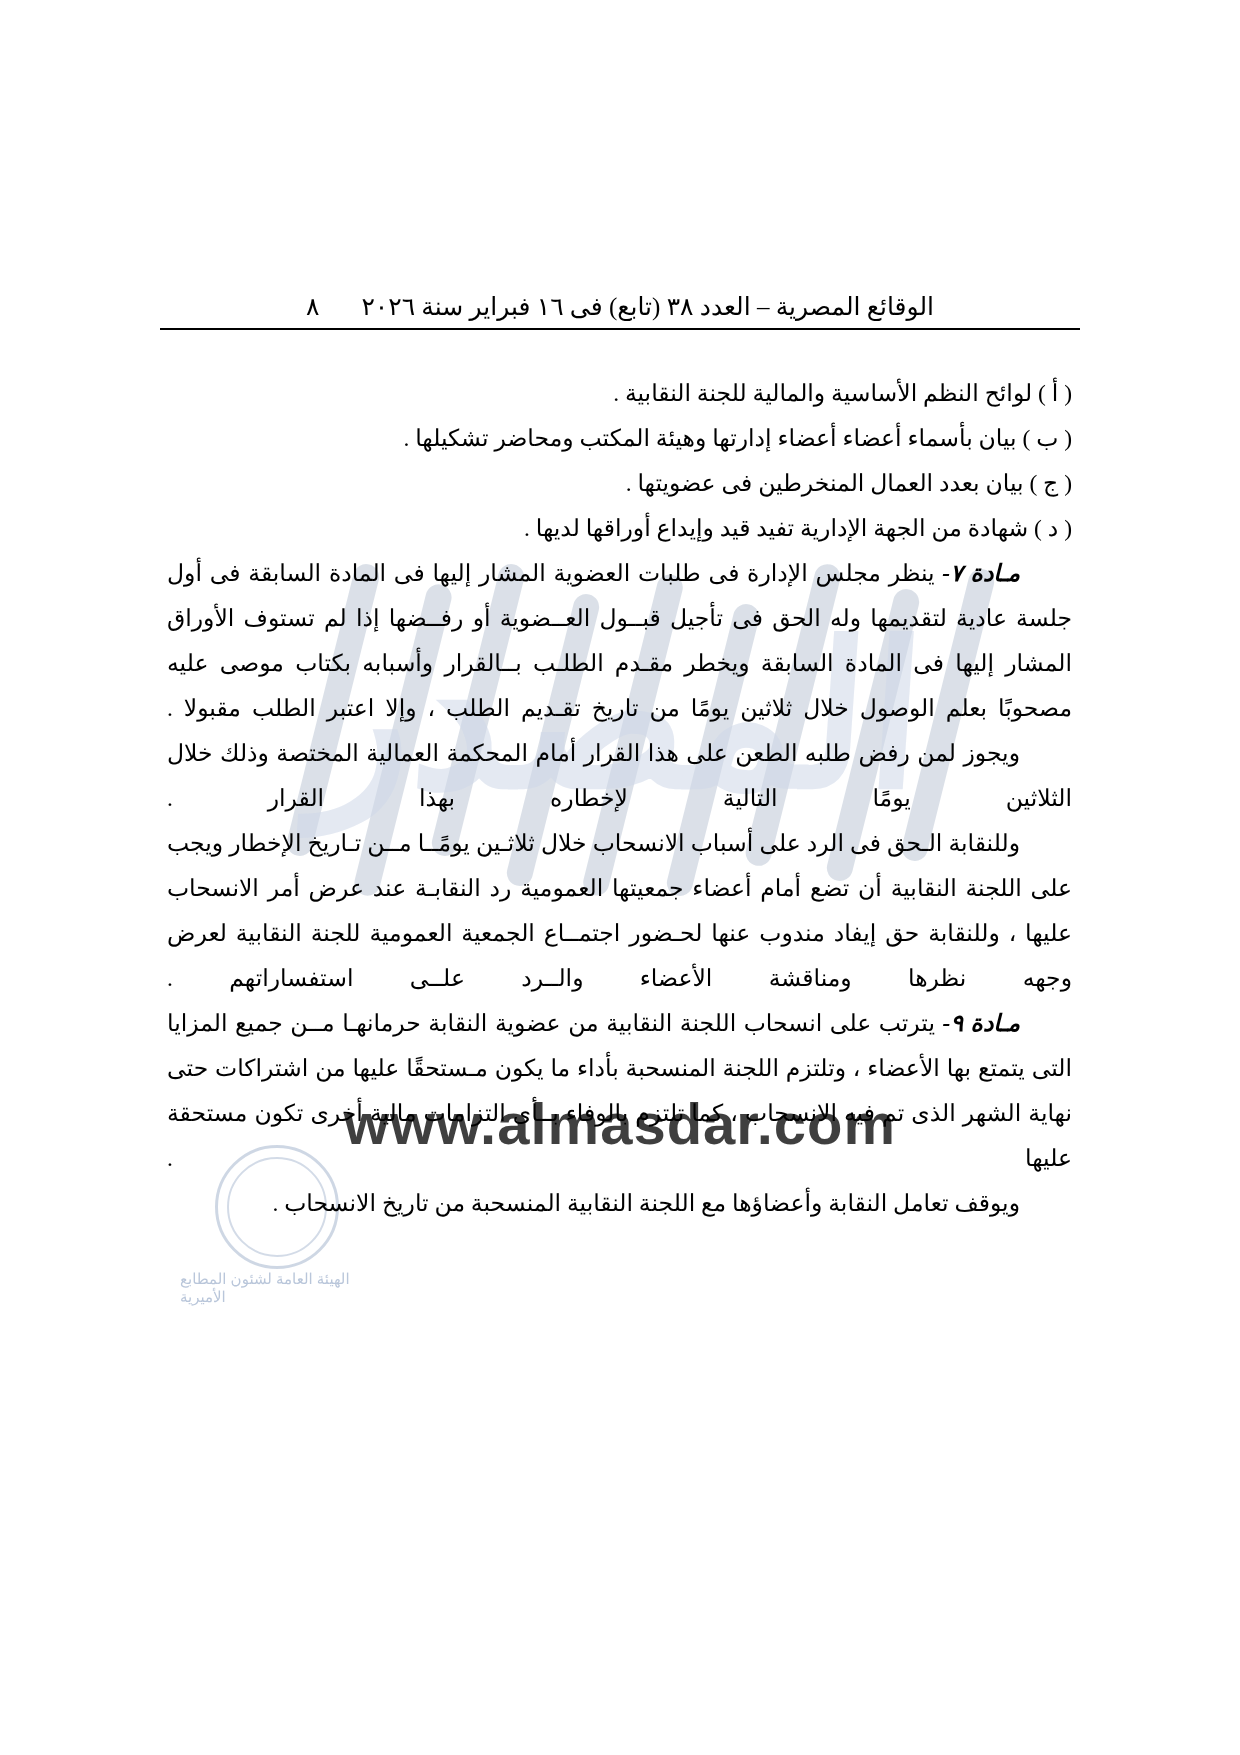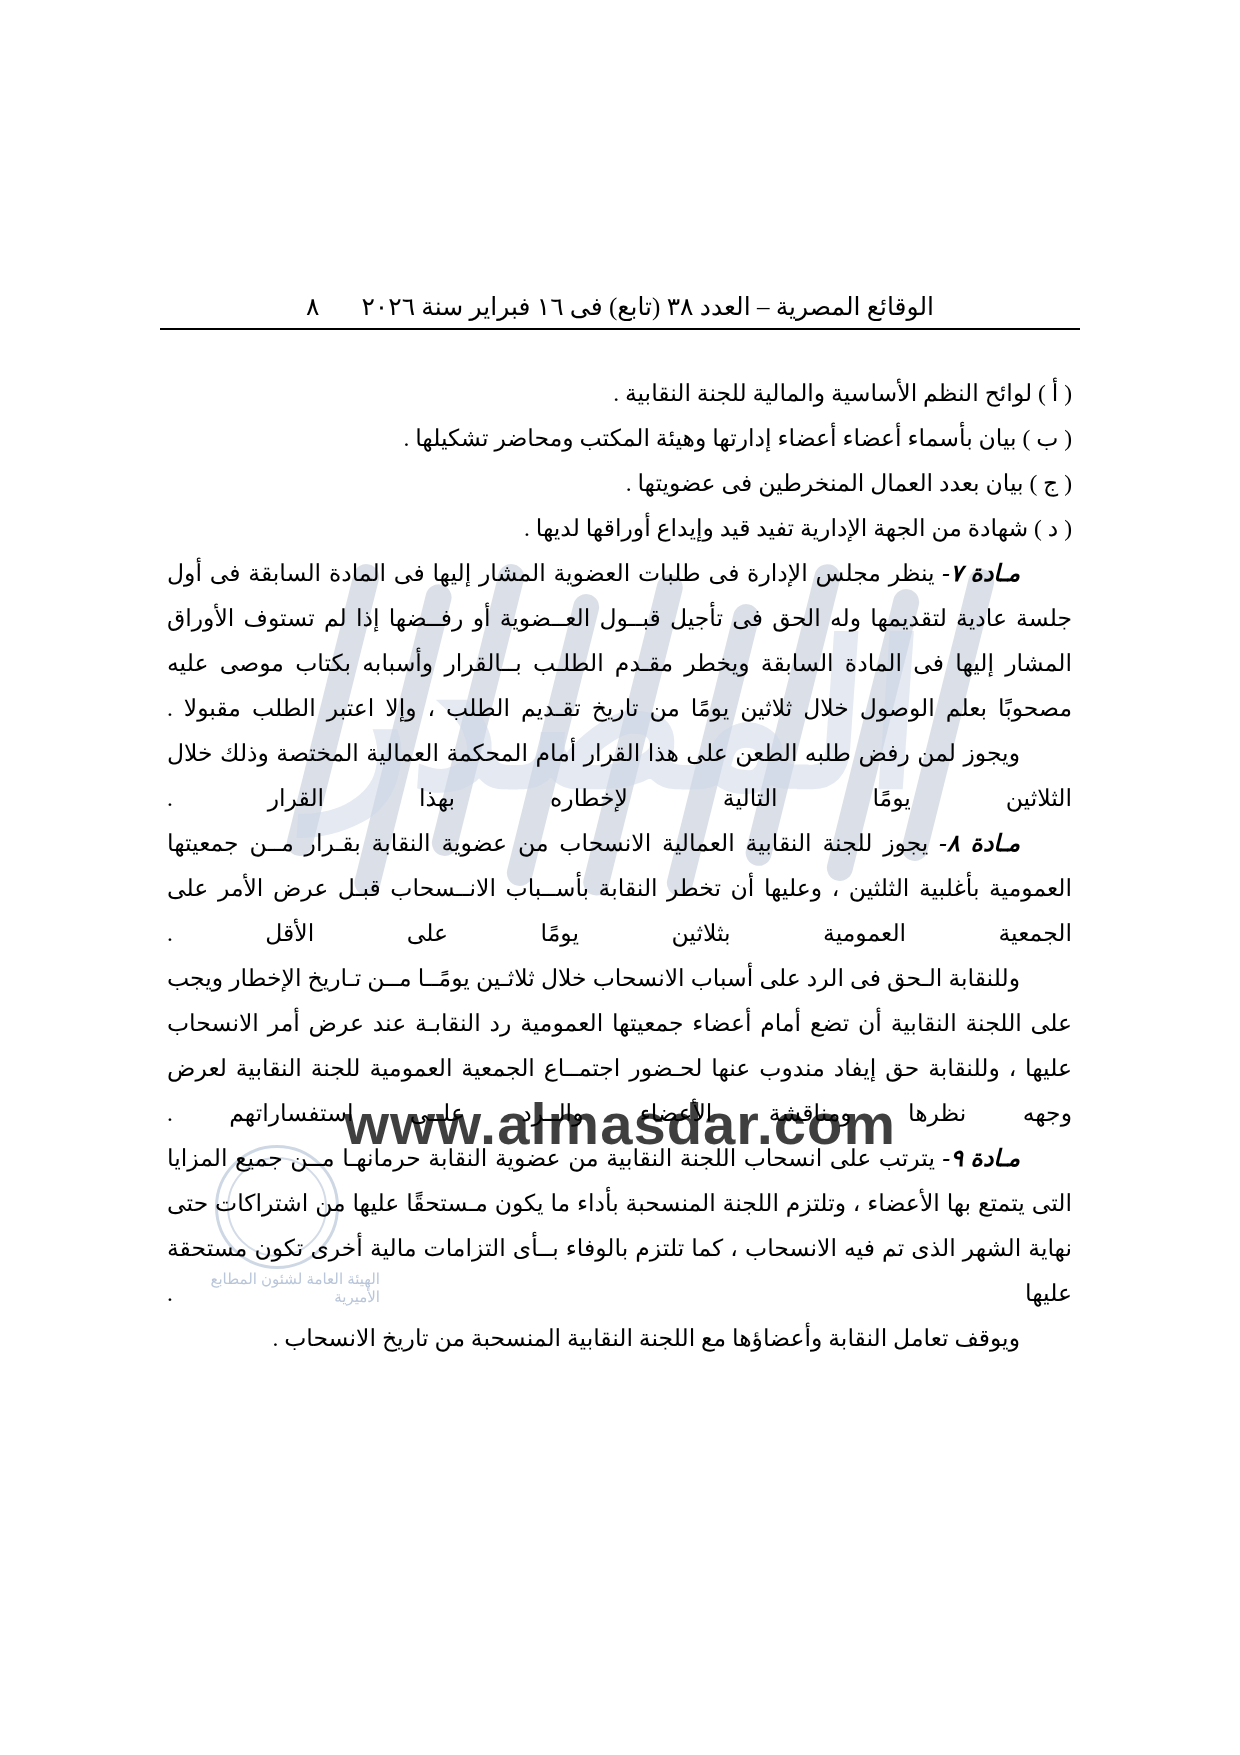--- a/index.html
+++ b/index.html
@@ -67,21 +67,21 @@
     position: absolute;
     inset: 9px;
     border: 2px solid #c9d3e2;
     border-radius: 50%;
   }
   .wm-seal-text {
     position: absolute;
     top: 1270px;
     left: 180px;
     width: 200px;
-    text-align: right;
+    text-align: left;
     font-family: "Liberation Sans", sans-serif;
     font-size: 15px;
     color: #b9c6da;
   }
   .wm-streaks {
     position: absolute;
     top: 560px;
     left: 280px;
     width: 760px;
     height: 520px;
@@ -182,21 +182,20 @@
 
       <p class="p-right">( أ ) لوائح النظم الأساسية والمالية للجنة النقابية .</p>
       <p class="p-right">( ب ) بيان بأسماء أعضاء أعضاء إدارتها وهيئة المكتب ومحاضر تشكيلها .</p>
       <p class="p-right">( ج ) بيان بعدد العمال المنخرطين فى عضويتها .</p>
       <p class="p-right">( د ) شهادة من الجهة الإدارية تفيد قيد وإيداع أوراقها لديها .</p>
 
       <p class="p-just indent"><b class="article">مـادة ٧-</b><span> ينظر مجلس الإدارة فى طلبات العضوية المشار إليها فى المادة السابقة فى أول جلسة عادية لتقديمها وله الحق فى تأجيل قبــول العــضوية أو رفــضها إذا لم تستوف الأوراق المشار إليها فى المادة السابقة ويخطر مقـدم الطلـب بــالقرار وأسبابه بكتاب موصى عليه مصحوبًا بعلم الوصول خلال ثلاثين يومًا من تاريخ تقـديم الطلب ، وإلا اعتبر الطلب مقبولا .</span></p>
 
       <p class="p-just indent"><span>ويجوز لمن رفض طلبه الطعن على هذا القرار أمام المحكمة العمالية المختصة وذلك خلال الثلاثين يومًا التالية لإخطاره بهذا القرار .</span></p>
 
-      <p class="p-just indent"><b class="article">مـادة ٨-</b><span> يجوز للجنة النقابية العمالية الانسحاب من عضوية النقابة بقـرار مــن جمعيتها العمومية بأغلبية الثلثين ، وعليها أن تخطر النقابة بأســباب الانــسحاب قبـل عرض الأمر على الجمعية العمومية بثلاثين يومًا على الأقل .</span></p>
 
       <p class="p-just indent"><span>وللنقابة الـحق فى الرد على أسباب الانسحاب خلال ثلاثـين يومًــا مــن تـاريخ الإخطار ويجب على اللجنة النقابية أن تضع أمام أعضاء جمعيتها العمومية رد النقابـة عند عرض أمر الانسحاب عليها ، وللنقابة حق إيفاد مندوب عنها لحـضور اجتمــاع الجمعية العمومية للجنة النقابية لعرض وجهه نظرها ومناقشة الأعضاء والــرد علــى استفساراتهم .</span></p>
 
       <p class="p-just indent"><b class="article">مـادة ٩-</b><span> يترتب على انسحاب اللجنة النقابية من عضوية النقابة حرمانهـا مــن جميع المزايا التى يتمتع بها الأعضاء ، وتلتزم اللجنة المنسحبة بأداء ما يكون مـستحقًا عليها من اشتراكات حتى نهاية الشهر الذى تم فيه الانسحاب ، كما تلتزم بالوفاء بــأى التزامات مالية أخرى تكون مستحقة عليها .</span></p>
 
       <p class="p-right indent"><span>ويوقف تعامل النقابة وأعضاؤها مع اللجنة النقابية المنسحبة من تاريخ الانسحاب .</span></p>
 
     </div>
   </div>
 </div>

